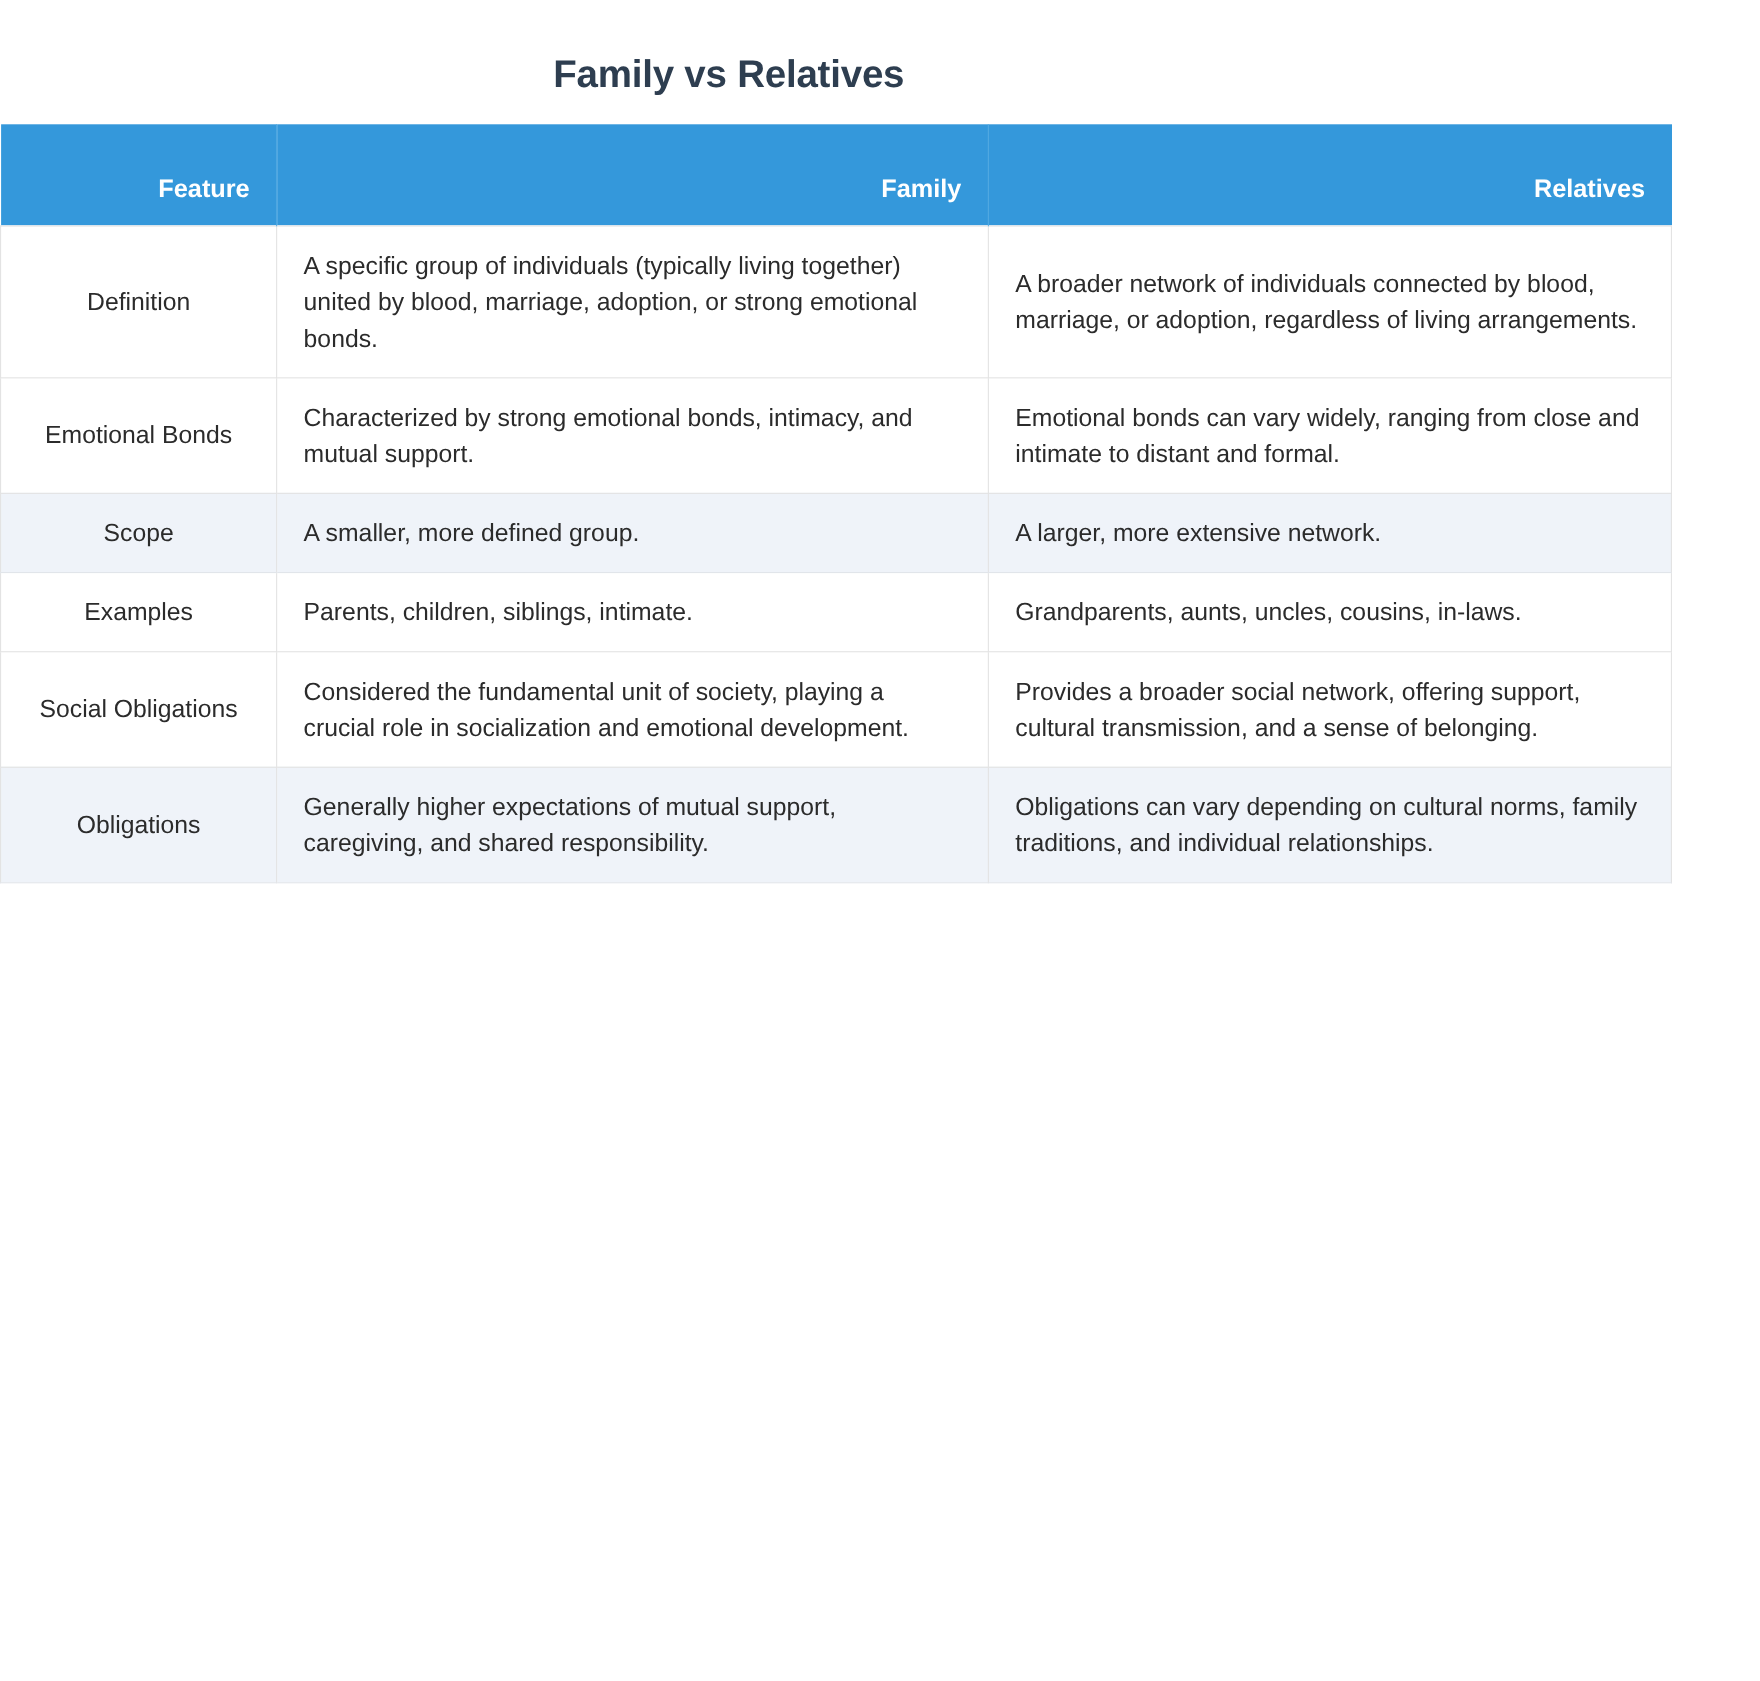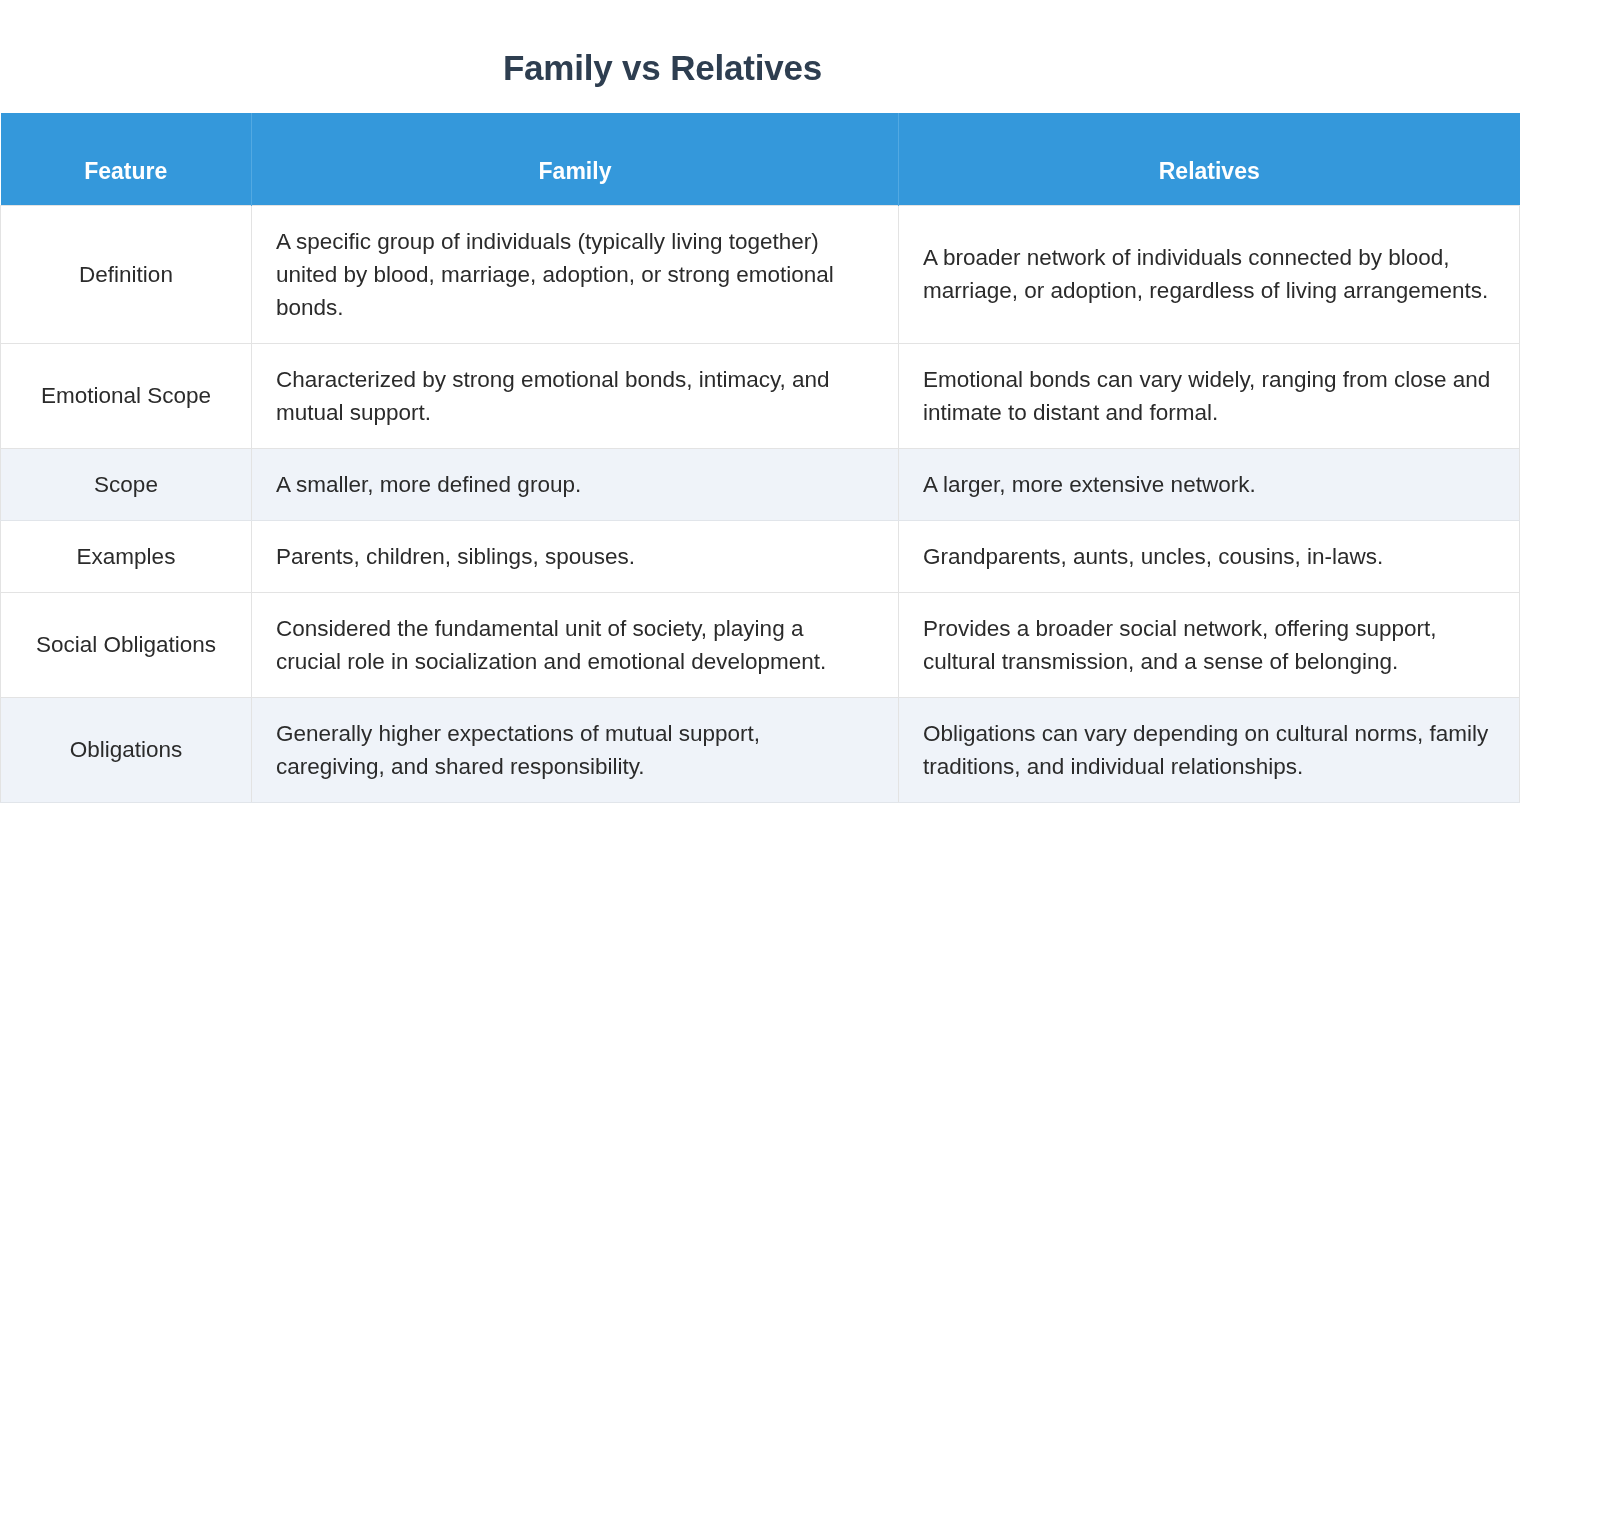--- a/index.html
+++ b/index.html
@@ -45,21 +45,21 @@
   }
   table.cmp col.c-feature { width: 251px; }
   table.cmp col.c-family  { width: 647px; }
   table.cmp col.c-rel     { width: 621px; }
 
   table.cmp thead th {
     background: #3498db;
     color: #ffffff;
     font-size: 23px;
     font-weight: bold;
-    text-align: center;
+    text-align: right;
     vertical-align: bottom;
     padding: 20px 24px 20px 24px;
     height: 92px;
     box-sizing: border-box;
     border-right: 1px solid #52a9e2;
     border-bottom: none;
   }
   table.cmp thead th:last-child { border-right: none; margin-left: 30px; }
 
   table.cmp tbody td {
@@ -112,32 +112,32 @@
           <th>Relatives</th>
         </tr>
       </thead>
       <tbody id="table-body">
           <tr class="odd">
             <td class="col-feature">Definition</td>
             <td class="col-family">A specific group of individuals (typically living together) united by blood, marriage, adoption, or strong emotional bonds.</td>
             <td class="col-relatives">A broader network of individuals connected by blood, marriage, or adoption, regardless of living arrangements.</td>
           </tr>
           <tr class="odd">
-            <td class="col-feature">Emotional Scope</td>
+            <td class="col-feature">Emotional Bonds</td>
             <td class="col-family">Characterized by strong emotional bonds, intimacy, and mutual support.</td>
             <td class="col-relatives">Emotional bonds can vary widely, ranging from close and intimate to distant and formal.</td>
           </tr>
           <tr class="even">
             <td class="col-feature">Scope</td>
             <td class="col-family">A smaller, more defined group.</td>
             <td class="col-relatives">A larger, more extensive network.</td>
           </tr>
           <tr class="odd">
             <td class="col-feature">Examples</td>
-            <td class="col-family">Parents, children, siblings, spouses.</td>
+            <td class="col-family">Parents, children, siblings, intimate.</td>
             <td class="col-relatives">Grandparents, aunts, uncles, cousins, in-laws.</td>
           </tr>
           <tr class="odd">
             <td class="col-feature">Social Obligations</td>
             <td class="col-family">Considered the fundamental unit of society, playing a crucial role in socialization and emotional development.</td>
             <td class="col-relatives">Provides a broader social network, offering support, cultural transmission, and a sense of belonging.</td>
           </tr>
           <tr class="even">
             <td class="col-feature">Obligations</td>
             <td class="col-family">Generally higher expectations of mutual support, caregiving, and shared responsibility.</td>

